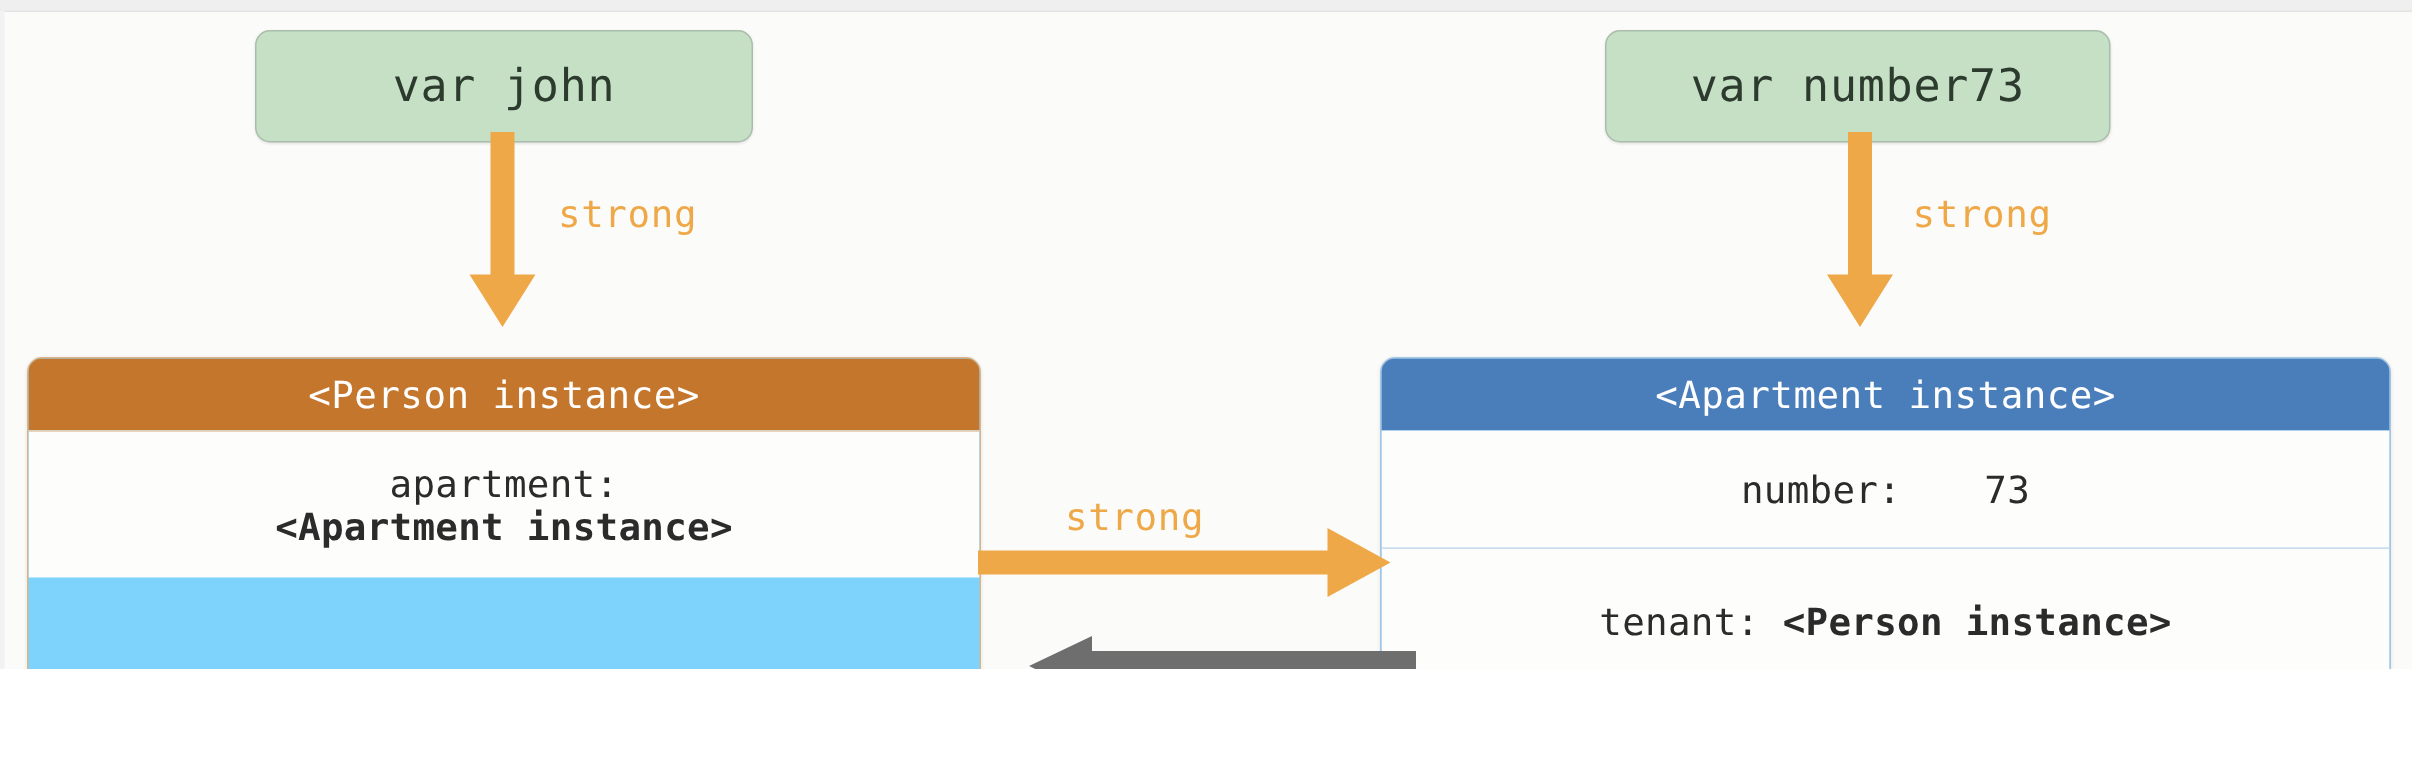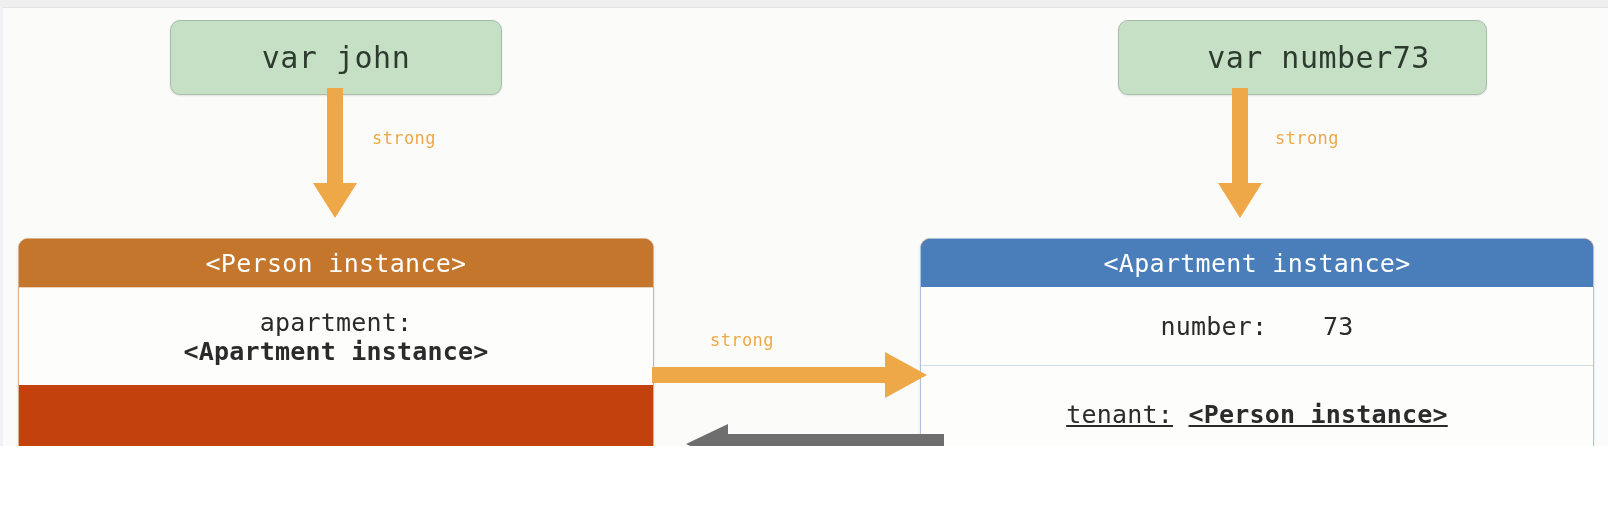--- a/index.html
+++ b/index.html
@@ -47,21 +47,21 @@
     justify-content: center;
     color: #2d3b2f;
     font-size: 30px;
     letter-spacing: 0.5px;
     box-shadow: 0 1px 2px rgba(0,0,0,0.10);
   }
 
   
   .inst-box {
     position: absolute;
-    background: #c2410c;
+    background: #7dd3fc;
     border-radius: 10px;
     overflow: hidden;
     box-shadow: 0 1px 3px rgba(0,0,0,0.10);
   }
   .inst-box.person { border: 1px solid #d8b38c; }
   .inst-box.apartment { border: 1px solid #a9c3e0; }
 
   .inst-header {
     height: 48px;
     display: flex;
@@ -89,40 +89,40 @@
 
   
   .arrow-svg {
     position: absolute;
     overflow: visible;
   }
 
   
   .edge-label {
     position: absolute;
-    font-size: 17px;
+    font-size: 25px;
     letter-spacing: 0.4px;
     white-space: nowrap;
   }
   .edge-label.strong { color: #efa847; }
   .edge-label.weak   { color: #8b5cf6; }
 </style>
 </head>
 <body>
 
 <div id="canvas">
 
   <div id="top-strip"></div>
   <div id="left-edge"></div>
 
   <div class="var-box" style="left:170px; top:20px; width:330px; height:73px;">
     <span>var john</span>
   </div>
 
-  <div class="var-box" style="left:1118px; top:20px; width:335px; height:73px;padding-left:32px;">
+  <div class="var-box" style="left:1070px; top:20px; width:335px; height:73px;">
     <span>var number73</span>
   </div>
 
   <svg class="arrow-svg" style="left:300px; top:88px;" width="80" height="135" viewBox="0 0 80 135">
     <path d="M 27 0 L 43 0 L 43 95 L 57 95 L 35 130 L 13 95 L 27 95 Z" fill="#efa847"></path>
   </svg>
   <div class="edge-label strong" style="left:372px; top:128px;">strong</div>
 
   <svg class="arrow-svg" style="left:1205px; top:88px;" width="80" height="135" viewBox="0 0 80 135">
     <path d="M 27 0 L 43 0 L 43 95 L 57 95 L 35 130 L 13 95 L 27 95 Z" fill="#efa847"></path>
@@ -138,21 +138,21 @@
     </div>
   </div>
 
   <div class="inst-box apartment" style="left:920px; top:238px; width:672px; height:225px;">
     <div class="inst-header apartment">&lt;Apartment instance&gt;</div>
     <div class="inst-row" style="height:78px;gap:20px;">
       <span>number:</span>
       <span style="width:0.62em;"></span>
       <span>73</span>
     </div>
-    <div class="inst-row sep-apartment" style="height:97px;text-decoration:underline;">
+    <div class="inst-row sep-apartment" style="height:97px;">
       <span>tenant:</span>
       <span style="width:0.62em;"></span>
       <b>&lt;Person instance&gt;</b>
     </div>
   </div>
 
   <svg class="arrow-svg" style="left:652px; top:352px;" width="280" height="50" viewBox="0 0 280 50">
     <path d="M 0 15 L 233 15 L 233 0 L 275 23 L 233 46 L 233 31 L 0 31 Z" fill="#efa847"></path>
   </svg>
   <div class="edge-label strong" style="left:710px; top:330px;">strong</div>

